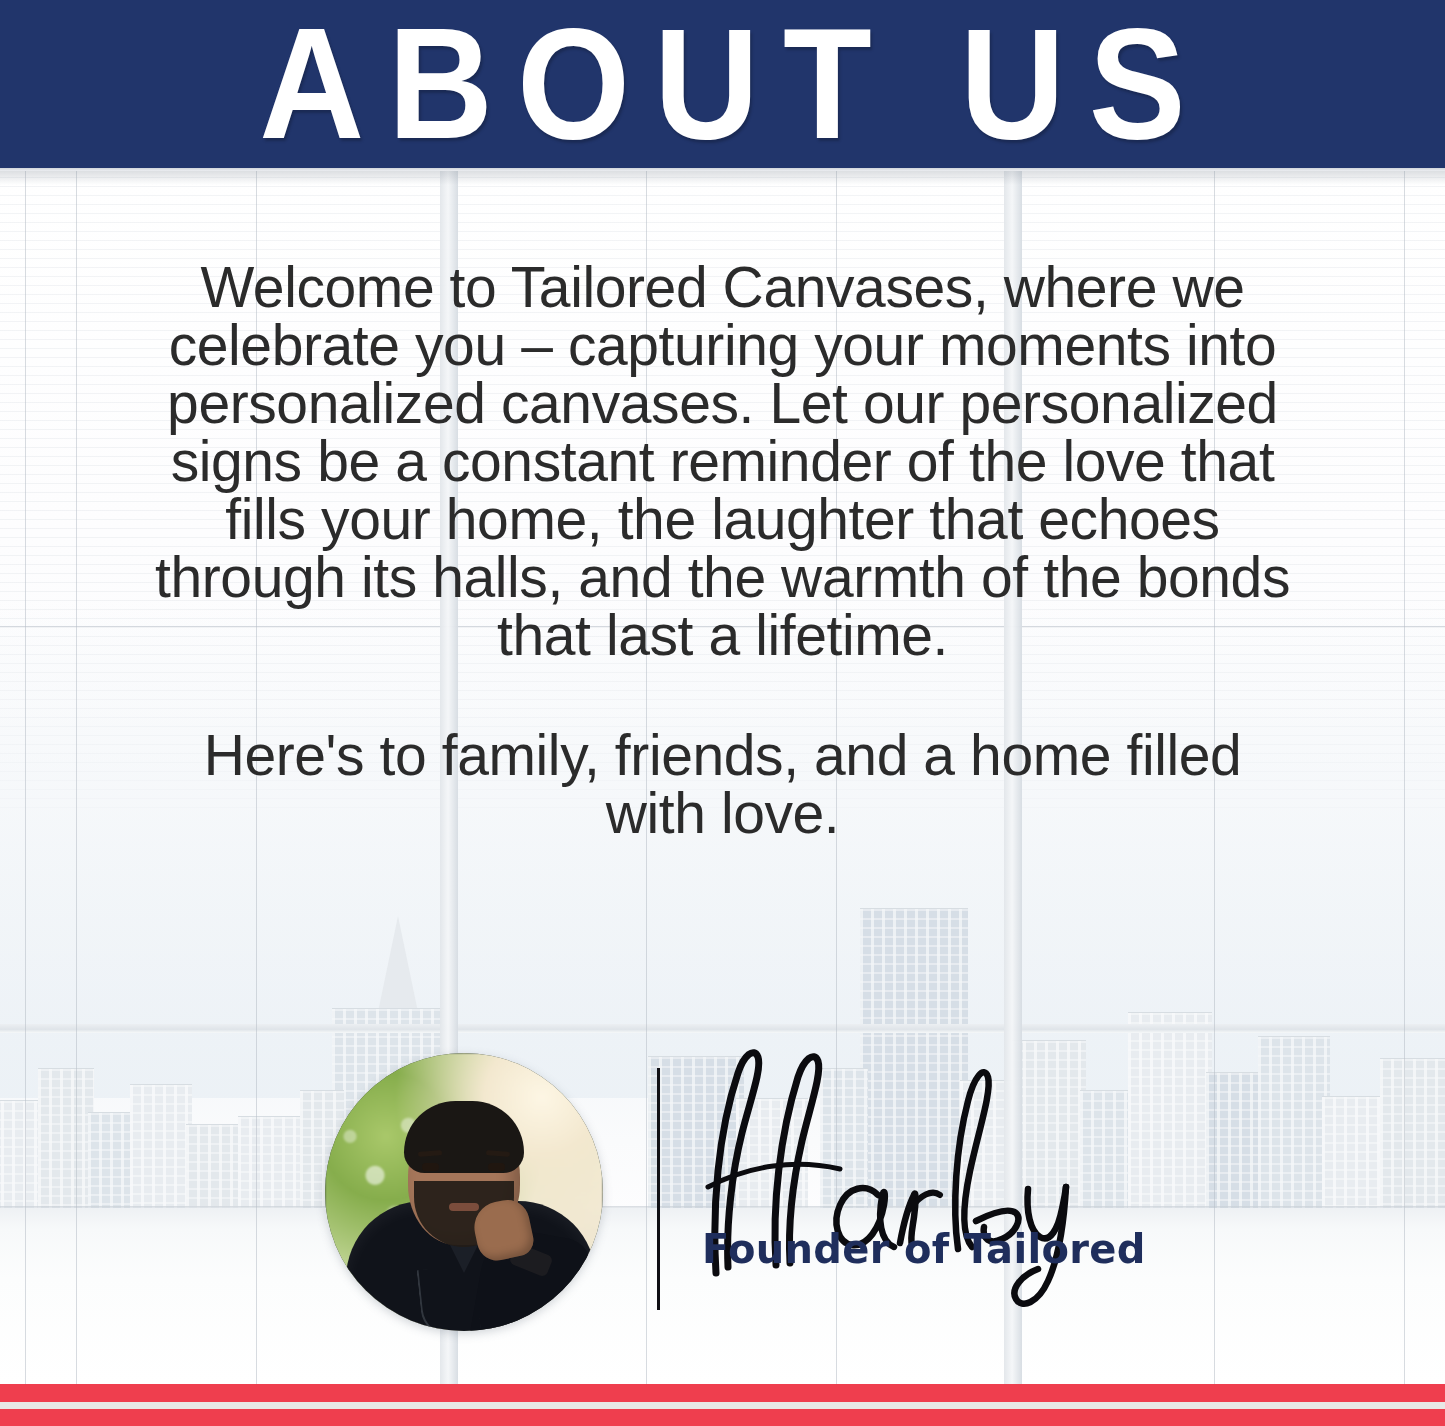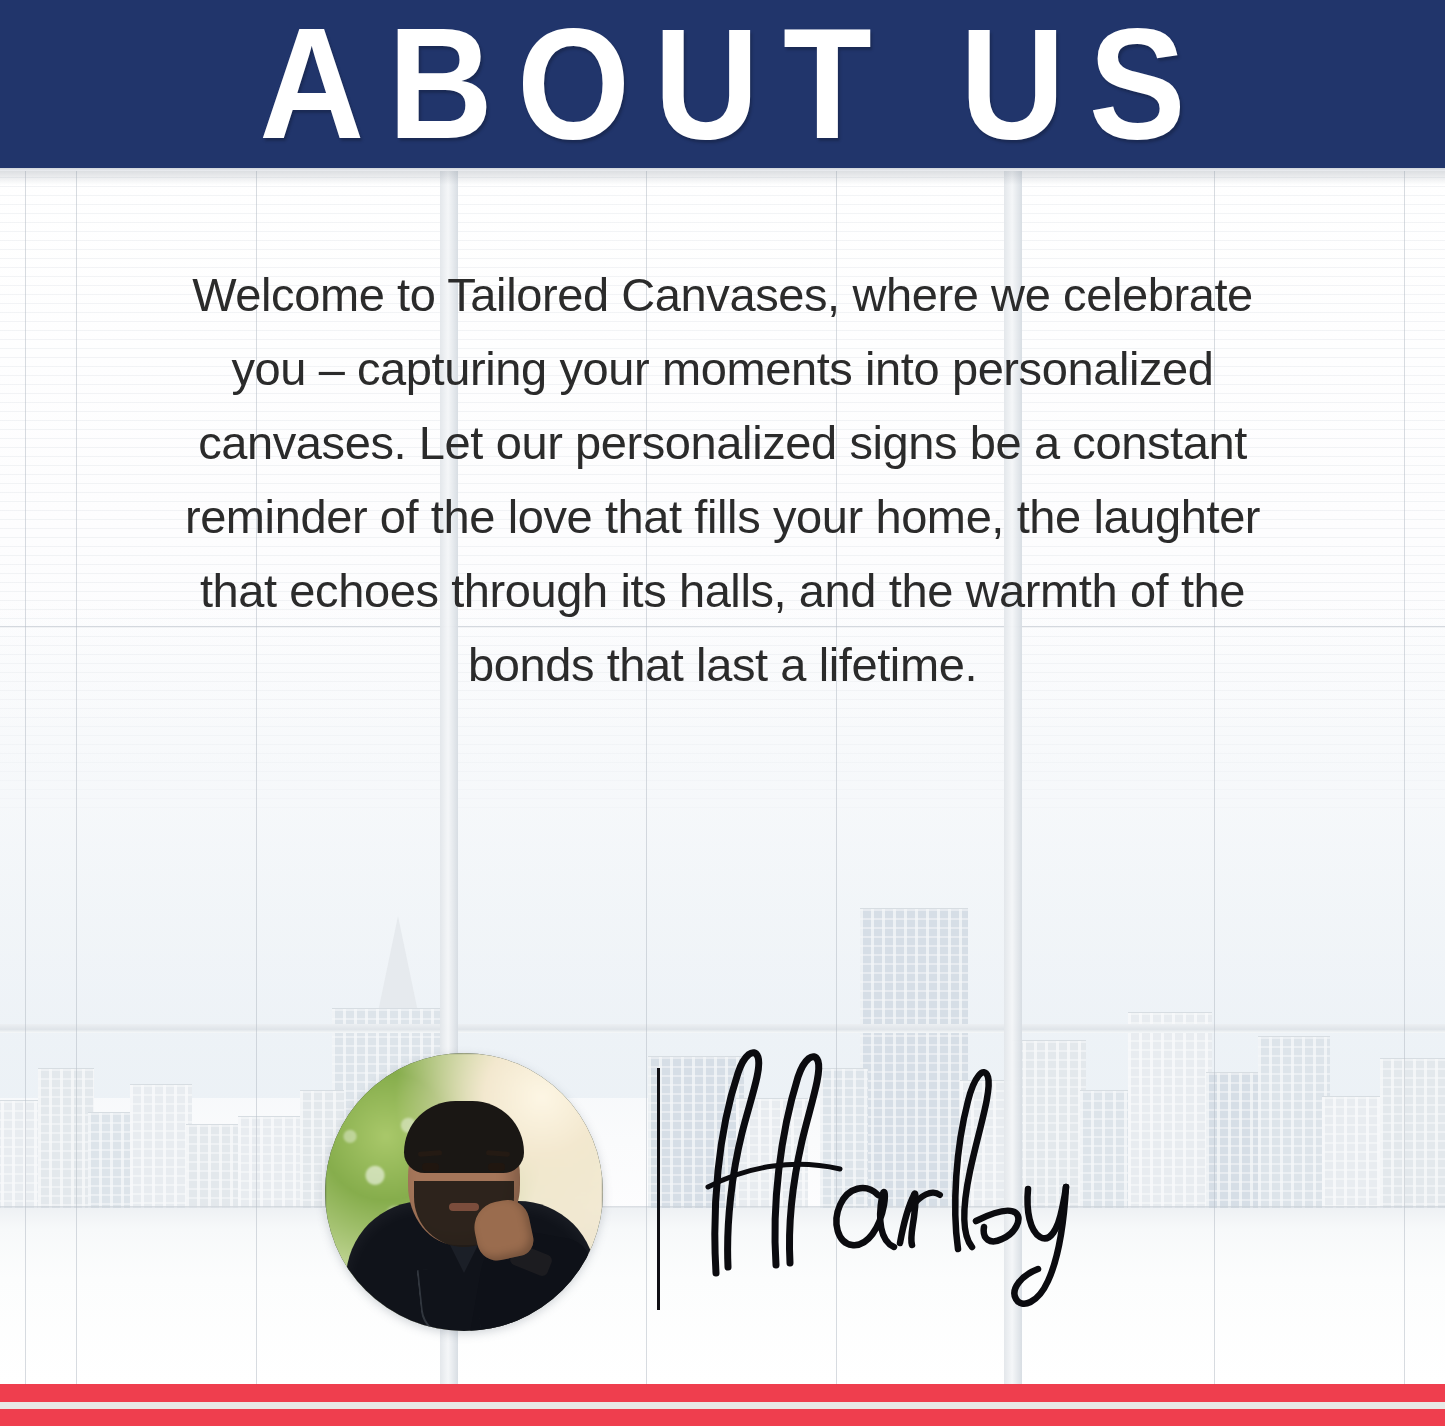--- a/index.html
+++ b/index.html
@@ -163,22 +163,22 @@
   }
 
   
   .copy {
     position: absolute;
     left: 150px; top: 258px;
     width: 1145px;
     text-align: center;
     color: #2b2b2b;
     font-family: "Liberation Sans Narrow", "Liberation Sans", sans-serif;
-    font-size: 47px;
-    line-height: 74px;
+    font-size: 57px;
+    line-height: 58px;
     letter-spacing: -0.4px;
   }
   .copy p { margin: 0; }
   .copy .gap { height: 62px; }
 
   
   .avatar {
     position: absolute;
     left: 325px; top: 1053px;
     width: 278px; height: 278px;
@@ -459,20 +459,21 @@
 
   <div class="banner">
     <div class="banner-title">ABOUT US</div>
   </div>
   <div class="banner-underline"></div>
   <div class="banner-shadow"></div>
 
   <div class="copy">
     <p>Welcome to Tailored Canvases, where we celebrate you – capturing your moments into personalized canvases. Let our personalized signs be a constant reminder of the love that fills your home, the laughter that echoes through its halls, and the warmth of the bonds that last a lifetime.</p>
     <div class="gap"></div>
+    <p>Here's to family, friends, and a home filled with love.</p>
   </div>
 
   <div class="avatar">
     <div class="av-bg"></div>
     <div class="av-torso"></div>
     <div class="av-arm"></div>
     <div class="av-collar"></div>
     <div class="av-chain"></div>
     <div class="av-watch"></div>
     <div class="av-head"></div>
@@ -505,19 +506,20 @@
 
         <path d="M304 184 C 320 176, 336 170, 344 176 C 350 182, 344 196, 330 202 C 318 208, 310 202, 312 190" stroke-width="6.5"></path>
 
         <path d="M356 152 C 354 174, 358 194, 368 200 C 378 206, 386 192, 390 172 C 393 158, 394 150, 394 150" stroke-width="6.5"></path>
         <path d="M394 150 C 392 184, 388 218, 376 244 C 366 266, 350 272, 344 262 C 338 252, 350 238, 366 232" stroke-width="6.5"></path>
       </g>
     </svg>
   </div>
 
   <div class="sig-role">
+    <div>Founder of Tailored</div>
   </div>
 
   <div class="bar-red-1"></div>
   <div class="bar-gap"></div>
   <div class="bar-red-2"></div>
 
 </div>
 
 </body></html>

